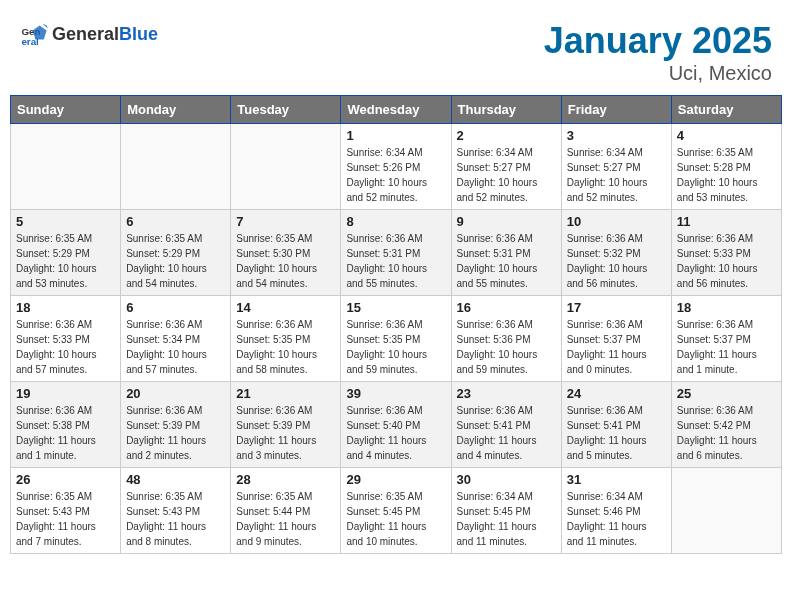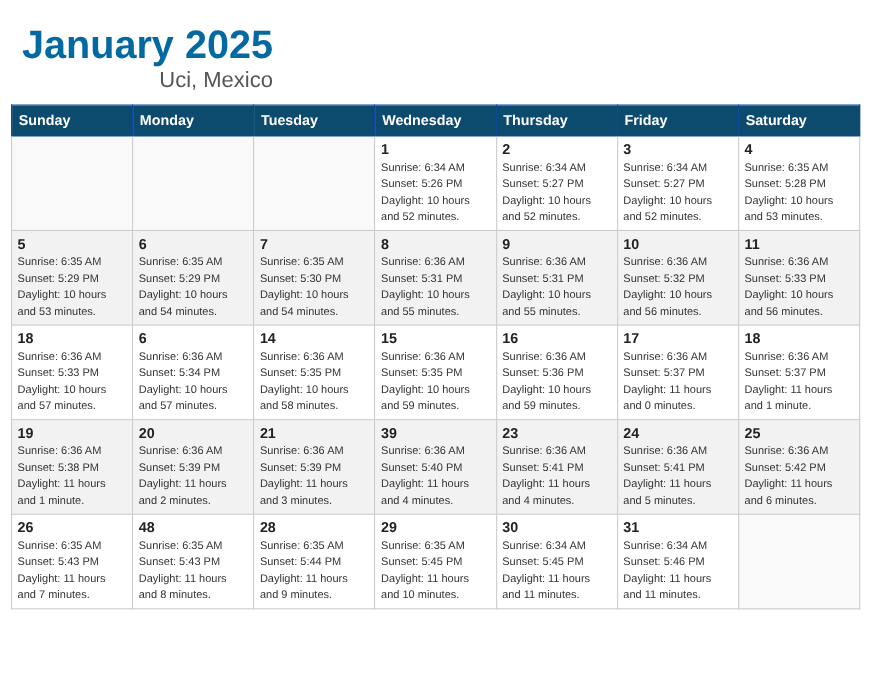--- a/index.html
+++ b/index.html
@@ -36,21 +36,21 @@
     .location {
       font-size: 20px;
       color: #555;
     }
     .calendar {
       width: 100%;
       border-collapse: collapse;
       margin-top: 5px;
     }
     .calendar th {
-      background-color: #0c4a6e;
+      background-color: #737373;
       color: #fff;
       text-align: left;
       padding: 6px 6px;
       font-size: 13px;
       font-weight: bold;
       border: 1px solid #0d47a1;
     }
     .calendar td {
       vertical-align: top;
       border: 1px solid #ccc;
@@ -76,20 +76,31 @@
       color: #333;
     }
     .row-alt td {
       background: #f2f2f2;
     }
   </style>
 </head>
 <body>
 
 <div class="header">
+  <div class="logo">
+    <svg class="logo-icon" viewBox="0 0 40 40" xmlns="http://www.w3.org/2000/svg">
+      <text x="2" y="22" font-size="14" font-weight="bold" fill="#333">Gen</text>
+      <text x="2" y="36" font-size="14" font-weight="bold" fill="#1565c0">eral</text>
+      <polygon points="28,8 38,15 34,28 22,28 18,15" fill="#1565c0" opacity="0.8"></polygon>
+      <polygon points="32,5 40,12 38,8" fill="#1976d2"></polygon>
+    </svg>
+    <div>
+      <span style="font-size:18px;font-weight:bold;color:#333;">General</span><span style="font-size:18px;font-weight:bold;color:#1565c0;">Blue</span>
+    </div>
+  </div>
   <div class="title-block">
     <div class="month-year">January 2025</div>
     <div class="location">Uci, Mexico</div>
   </div>
 </div>
 
 <table class="calendar">
   <thead>
     <tr>
     <th>Sunday</th>

